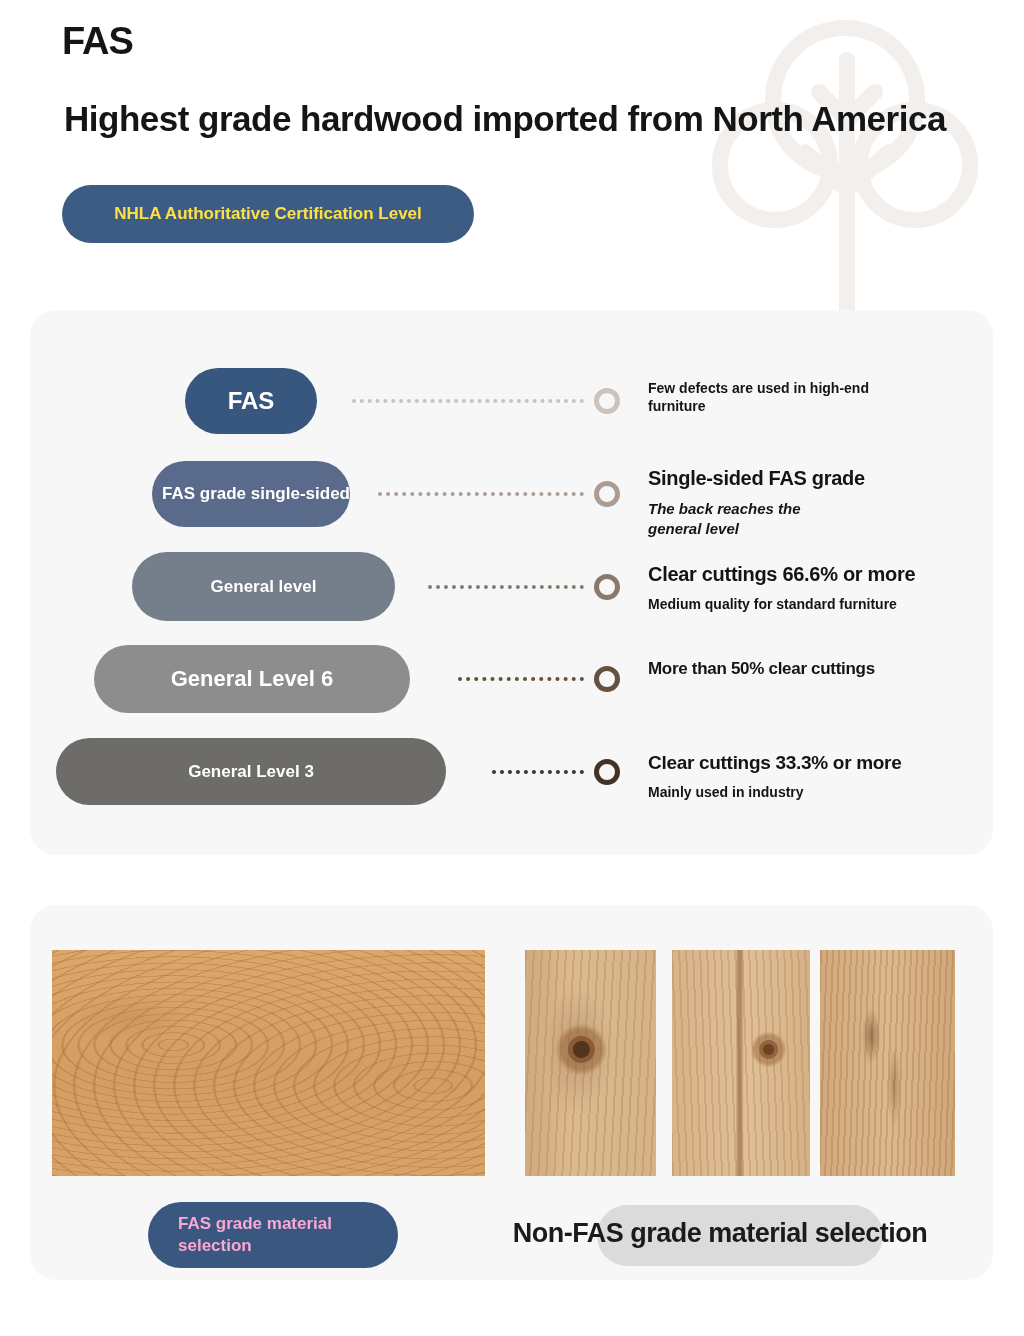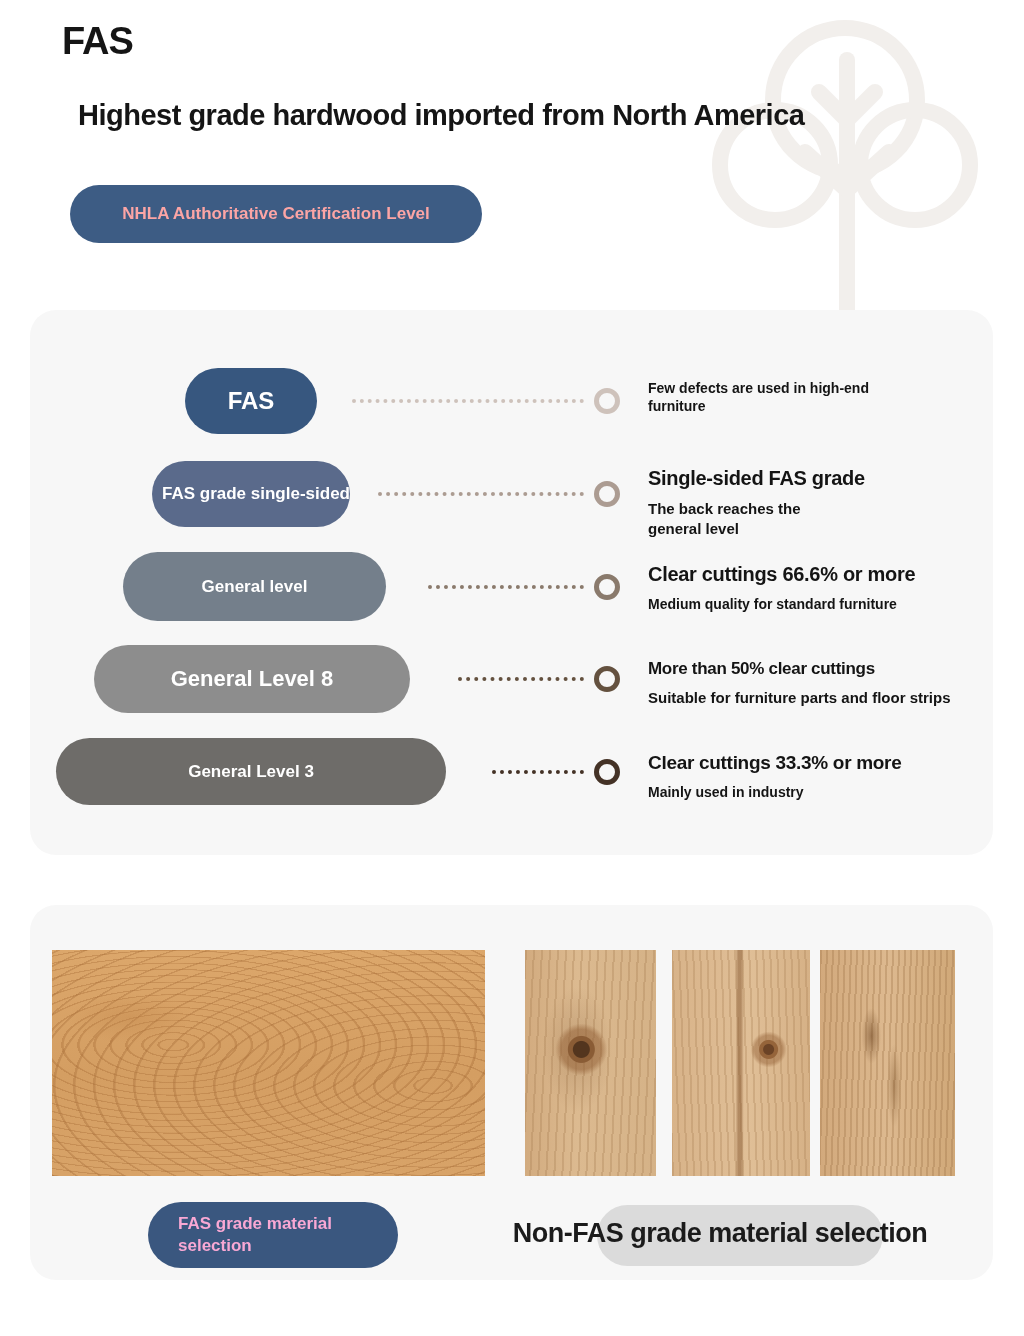--- a/index.html
+++ b/index.html
@@ -5,38 +5,38 @@
   html,body{margin:0;padding:0;}
   body{
     width:1024px;height:1336px;position:relative;overflow:hidden;
     background:#ffffff;color:#151515;
     font-family:"Liberation Sans", sans-serif;
   }
   .abs{position:absolute;}
 
   
   #page-title{left:62px;top:20px;font-size:38px;font-weight:800;letter-spacing:-1px;}
-  #page-subtitle{left:78px;top:99px;font-size:29px;font-weight:700;letter-spacing:-0.5px;}
+  #page-subtitle{left:64px;top:99px;font-size:35px;font-weight:700;letter-spacing:-0.5px;}
   #cert-badge{
-    left:70px;top:185px;width:412px;height:58px;background:#3d5c84;border-radius:29px;
-    color:#fca5a5;font-size:17px;font-weight:700;display:flex;align-items:center;justify-content:center;
+    left:62px;top:185px;width:412px;height:58px;background:#3d5c84;border-radius:29px;
+    color:#fde047;font-size:17px;font-weight:700;display:flex;align-items:center;justify-content:center;
   }
   #tree-icon{left:700px;top:5px;}
 
   
   .card{background:#f7f7f7;border-radius:26px;}
   #pyramid-card{left:30px;top:310px;width:963px;height:545px;}
   #materials-card{left:30px;top:905px;width:963px;height:375px;}
 
   
   .pill{border-radius:999px;display:flex;align-items:center;justify-content:center;
         color:#fff;font-weight:700;text-align:center;}
   .p1{left:185px;top:368px;width:132px;height:66px;background:#37577f;font-size:24px;}
   .p2{left:152px;top:461px;width:198px;height:66px;background:#5a6a8b;font-size:17px;justify-content:flex-end;}
-  .p3{left:123px;top:552px;width:263px;height:69px;background:#747f8b;font-size:17px;}
+  .p3{left:132px;top:552px;width:263px;height:69px;background:#747f8b;font-size:17px;}
   .p4{left:94px; top:645px;width:316px;height:68px;background:#8d8d8d;font-size:22px;}
   .p5{left:56px; top:738px;width:390px;height:67px;background:#6e6c69;font-size:17px;}
 
   
   .dots{height:0;border-top:4px dotted;}
   .d1{left:352px;top:399px;width:232px;border-color:#cec2bb;}
   .d2{left:378px;top:492px;width:206px;border-color:#ac9c92;}
   .d3{left:428px;top:585px;width:156px;border-color:#8a7a6c;}
   .d4{left:458px;top:677px;width:126px;border-color:#64513f;}
   .d5{left:492px;top:770px;width:92px; border-color:#443226;}
@@ -46,21 +46,21 @@
   .c2{left:594px;top:481px;border-color:#ac9c92;}
   .c3{left:594px;top:574px;border-color:#8a7a6c;}
   .c4{left:594px;top:666px;border-color:#64513f;}
   .c5{left:594px;top:759px;border-color:#443226;}
 
   
   .desc{left:648px;color:#141414;}
   .desc-title{font-weight:700;letter-spacing:-0.3px;}
   .desc-sub{font-weight:700;margin-top:9px;line-height:1.3;}
   .b1{top:370px;} .b1 .desc-title{font-size:20px;} .b1 .desc-sub{font-size:14px;width:270px;}
-  .b2{top:467px;} .b2 .desc-title{font-size:20px;} .b2 .desc-sub{font-size:15px;width:200px;}
+  .b2{top:467px;} .b2 .desc-title{font-size:20px;} .b2 .desc-sub{font-size:15px;width:200px;font-style:italic;}
   .b3{top:563px;} .b3 .desc-title{font-size:20px;} .b3 .desc-sub{font-size:14px;width:340px;}
   .b4{top:659px;} .b4 .desc-title{font-size:17px;} .b4 .desc-sub{font-size:15px;width:360px;}
   .b5{top:752px;} .b5 .desc-title{font-size:19px;} .b5 .desc-sub{font-size:14px;width:300px;}
 
   
   #fas-wood{
     left:52px;top:950px;width:433px;height:226px;
     background:
       radial-gradient(ellipse 90px 36px at 18% 30%, rgba(190,130,70,.35), transparent 70%),
       repeating-radial-gradient(ellipse 480px 190px at 28% 42%, rgba(171,112,57,0) 0 13px, rgba(171,112,57,.40) 14px 16px),
@@ -128,21 +128,21 @@
 <div class="abs pill p1">
   <span>FAS</span>
 </div>
 <div class="abs pill p2">
   <span>FAS grade single-sided</span>
 </div>
 <div class="abs pill p3">
   <span>General level</span>
 </div>
 <div class="abs pill p4">
-  <span>General Level 8</span>
+  <span>General Level 6</span>
 </div>
 <div class="abs pill p5">
   <span>General Level 3</span>
 </div>
 
 <div class="abs dots d1"></div>
 <div class="abs dots d2"></div>
 <div class="abs dots d3"></div>
 <div class="abs dots d4"></div>
 <div class="abs dots d5"></div>
@@ -159,21 +159,20 @@
 <div class="abs desc b2">
   <div class="desc-title">Single-sided FAS grade</div>
   <div class="desc-sub">The back reaches the general level</div>
 </div>
 <div class="abs desc b3">
   <div class="desc-title">Clear cuttings 66.6% or more</div>
   <div class="desc-sub">Medium quality for standard furniture</div>
 </div>
 <div class="abs desc b4">
   <div class="desc-title">More than 50% clear cuttings</div>
-  <div class="desc-sub">Suitable for furniture parts and floor strips</div>
 </div>
 <div class="abs desc b5">
   <div class="desc-title">Clear cuttings 33.3% or more</div>
   <div class="desc-sub">Mainly used in industry</div>
 </div>
 
 <div id="materials-card" class="abs card"></div>
 
 <div id="fas-wood" class="abs"></div>
 <div id="strip1" class="abs strip"></div>

